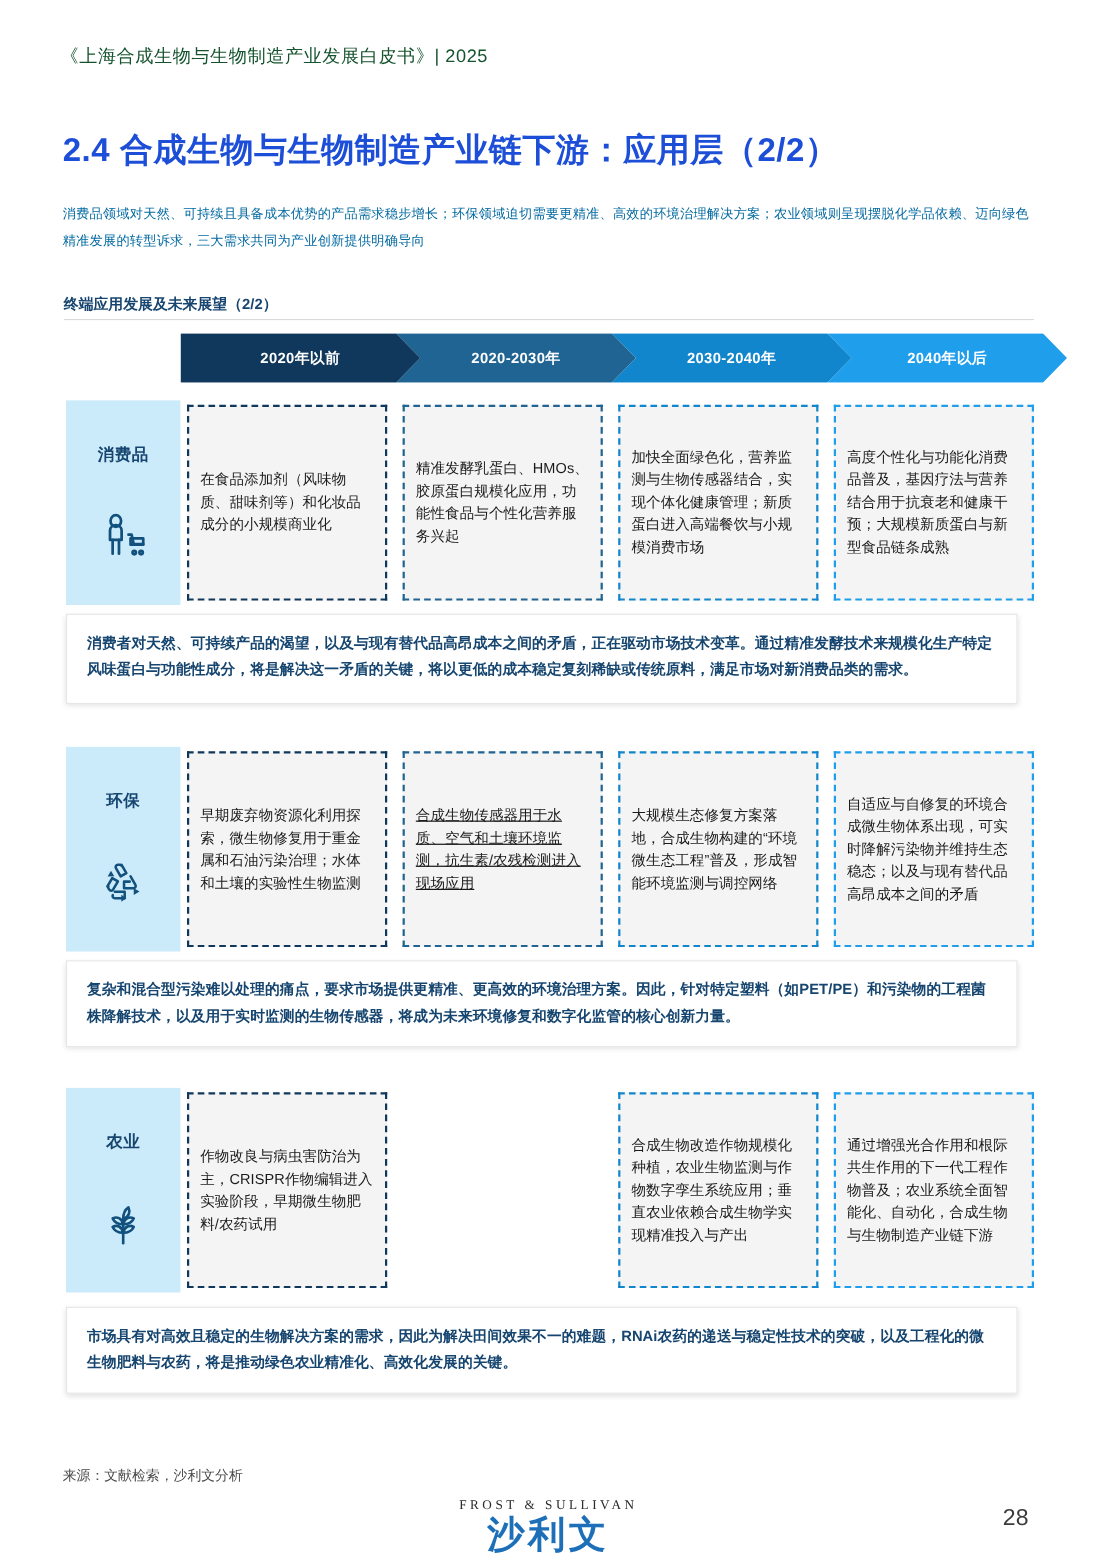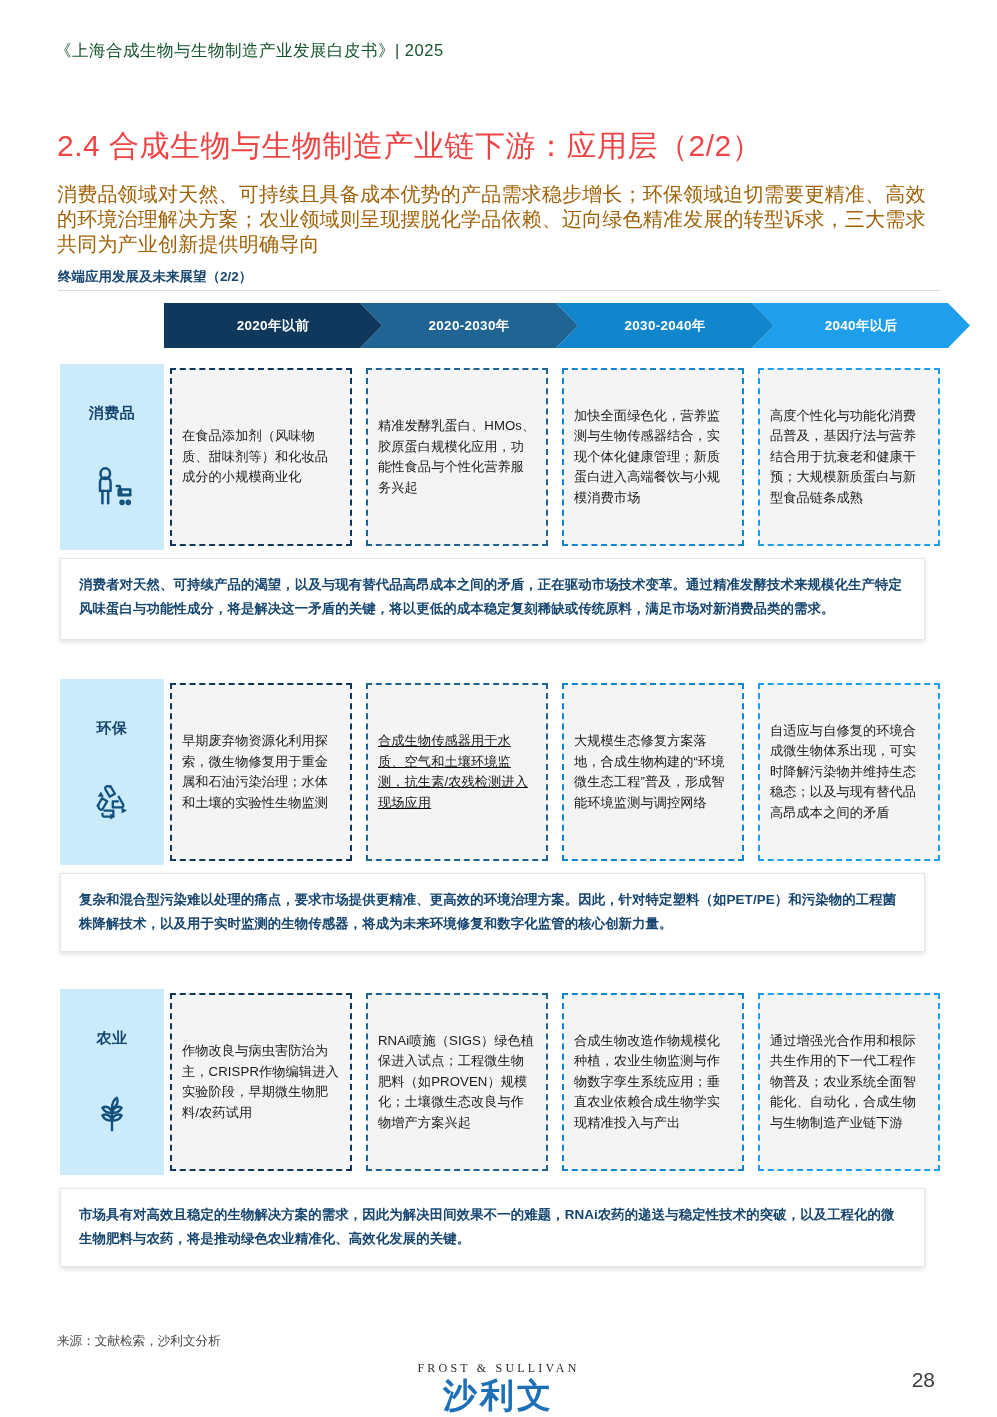--- a/index.html
+++ b/index.html
@@ -13,27 +13,27 @@
 
   
   .doc-header {
     position: absolute; left: 55px; top: 40px;
     font-size: 16.5px; color: #14532d; letter-spacing: .5px;
     white-space: nowrap;
   }
 
   
   .sec-title {
-    position: absolute; left: 57px; top: 126px;
-    font-size: 30px; font-weight: normal; color: #ef4444;
+    position: absolute; left: 57px; top: 116px;
+    font-size: 30px; font-weight: bold; color: #1d4ed8;
     letter-spacing: .5px; white-space: nowrap;
   }
   .sec-desc {
     position: absolute; left: 57px; top: 182px; width: 880px;
-    font-size: 20px; line-height: 25px; color: #a16207;
+    font-size: 12px; line-height: 25px; color: #0369a1;
     letter-spacing: .2px;
   }
 
   
   .sub-title {
     position: absolute; left: 58px; top: 268px;
     font-size: 13.5px; font-weight: bold; color: #17456f;
     white-space: nowrap;
   }
   .rule {
@@ -236,23 +236,20 @@
                 <path d="M24 24c-4.6 0-8.4-2-10-5.5 4-2.2 8.6-.6 10 5.5z"></path>
                 <path d="M24 24c4.6 0 8.4-2 10-5.5-4-2.2-8.6-.6-10 5.5z"></path>
                 <path d="M24 32c-4.6 0-8.4-2-10-5.5 4-2.2 8.6-.6 10 5.5z"></path>
                 <path d="M24 32c4.6 0 8.4-2 10-5.5-4-2.2-8.6-.6-10 5.5z"></path>
               </svg>
             </div>
           </div>
           <div class="cell" style="left: 110px; width: 182px; border-color: rgb(16, 56, 92);">
             <div class="cell-text">作物改良与病虫害防治为主，CRISPR作物编辑进入实验阶段，早期微生物肥料/农药试用</div>
           </div>
-          <div class="cell" style="left: 306px; width: 182px; border-color: rgb(31, 100, 146);">
-            <div class="cell-text">RNAi喷施（SIGS）绿色植保进入试点；工程微生物肥料（如PROVEN）规模化；土壤微生态改良与作物增产方案兴起</div>
-          </div>
           <div class="cell" style="left: 502px; width: 182px; border-color: rgb(18, 134, 205);">
             <div class="cell-text">合成生物改造作物规模化种植，农业生物监测与作物数字孪生系统应用；垂直农业依赖合成生物学实现精准投入与产出</div>
           </div>
           <div class="cell" style="left: 698px; width: 182px; border-color: rgb(31, 158, 236);">
             <div class="cell-text">通过增强光合作用和根际共生作用的下一代工程作物普及；农业系统全面智能化、自动化，合成生物与生物制造产业链下游</div>
           </div>
         </div>
       </div>
       <div class="summary" style="top: 1188px; min-height: 62px;">
         <div class="summary-text">市场具有对高效且稳定的生物解决方案的需求，因此为解决田间效果不一的难题，RNAi农药的递送与稳定性技术的突破，以及工程化的微生物肥料与农药，将是推动绿色农业精准化、高效化发展的关键。</div>

